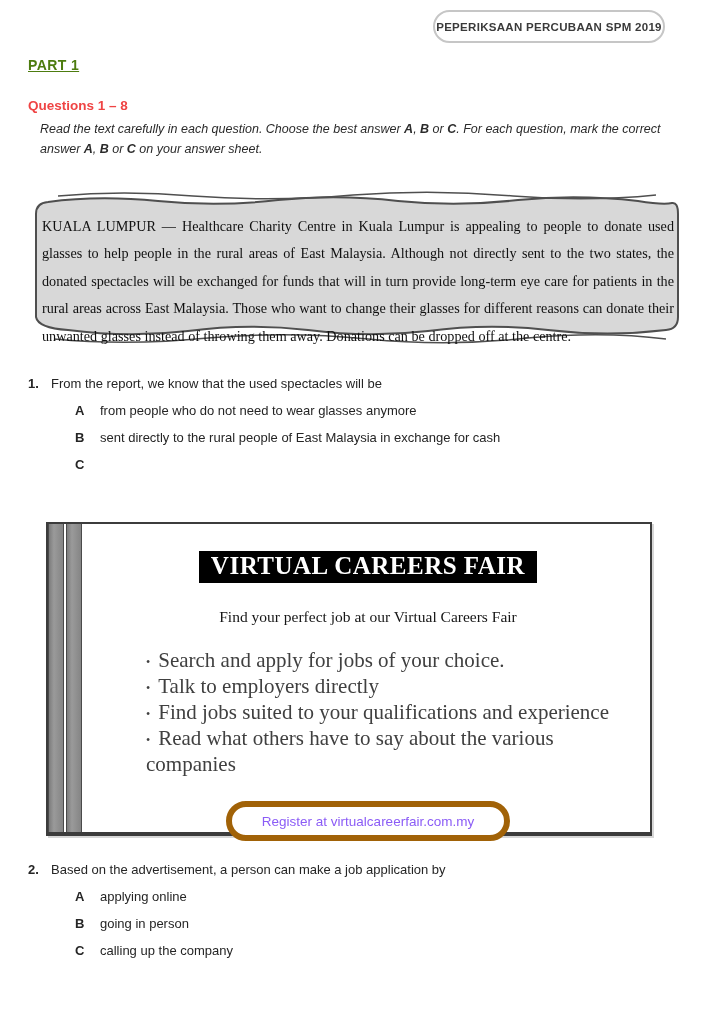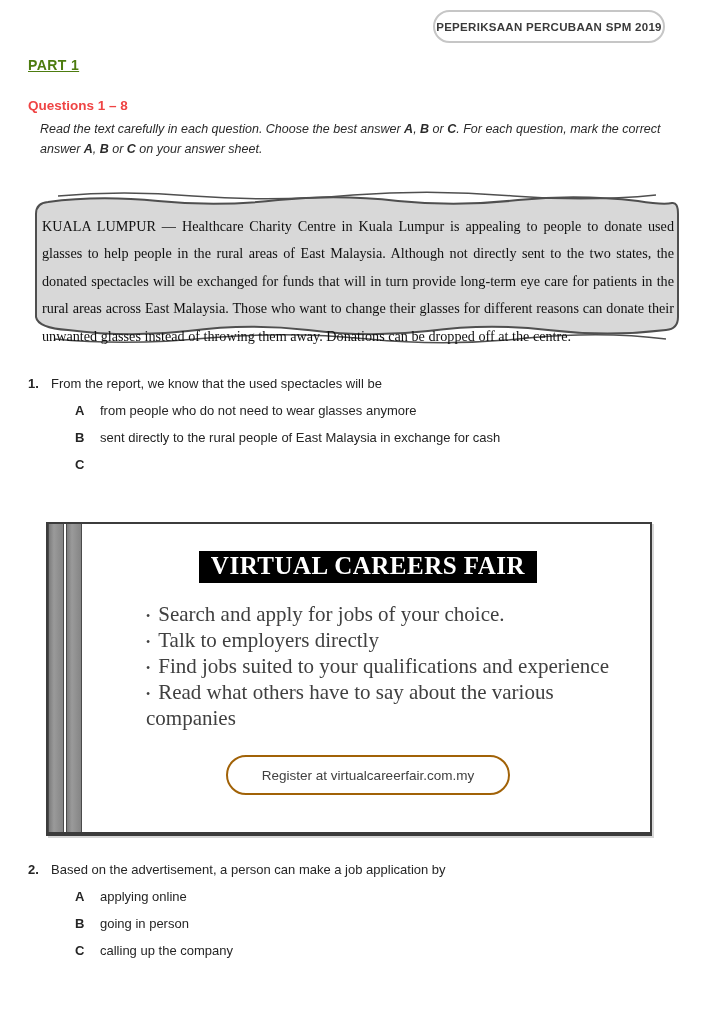--- a/index.html
+++ b/index.html
@@ -95,24 +95,24 @@
   .ad-tagline { font-size: 15.5px; line-height: 24px; color: #161616; }
   .tagline1 { margin-top: 22px; }
   .ad-bullets {
     list-style: none; text-align: left;
     margin: 20px 0 0 58px;
     font-size: 21px; line-height: 23px; color: #404040;
   }
   .ad-bullets li::before { content: "\2022"; font-size: 12px; margin-right: 8px; position: relative; top: -1px; }
   .register-btn {
     margin: 25px auto 0; width: 284px; height: 40px;
-    border: 2px solid #a16207; border-radius: 21px;
+    border: 6px solid #a16207; border-radius: 21px;
     display: flex; align-items: center; justify-content: center;
     font-family: "Liberation Sans", sans-serif;
-    font-size: 13.5px; color: #404040; background: #fff;
+    font-size: 13.5px; color: #8b5cf6; background: #fff;
     cursor: pointer;
   }
 </style>
 </head>
 <body>
 
 <div class="page">
 
   <div class="badge">
     <span>PEPERIKSAAN PERCUBAAN SPM 2019</span>
@@ -156,20 +156,21 @@
 
   <div class="ad">
     <div class="ad-bars">
       <div class="ad-bar"></div>
       <div class="ad-bar"></div>
     </div>
     <div class="ad-content">
       <div class="ad-title-wrap">
         <span class="ad-title">VIRTUAL CAREERS FAIR</span>
       </div>
+      <p class="ad-tagline tagline1">Find your perfect job at our Virtual Careers Fair</p>
       <ul class="ad-bullets">
         <li>Search and apply for jobs of your choice.</li>
         <li>Talk to employers directly</li>
         <li>Find jobs suited to your qualifications and experience</li>
         <li>Read what others have to say about the various companies</li>
       </ul>
       <div class="register-btn">Register at virtualcareerfair.com.my</div>
     </div>
   </div>
 

